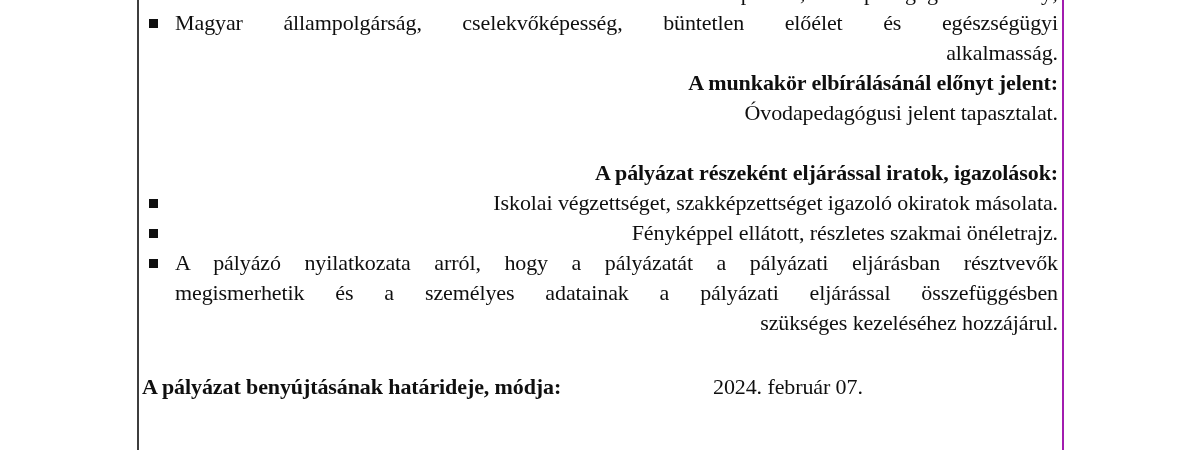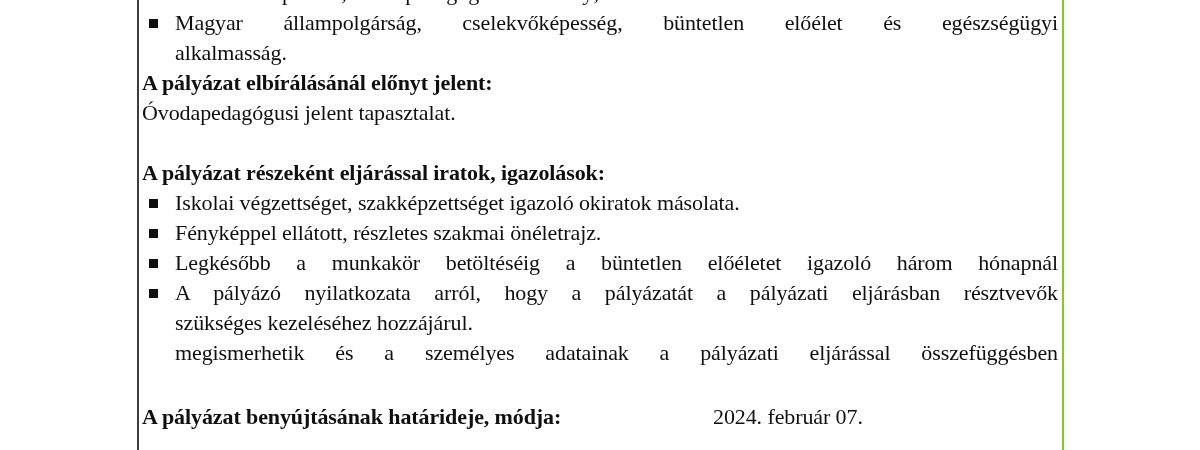--- a/index.html
+++ b/index.html
@@ -12,33 +12,33 @@
     overflow: hidden;
     font-family: "Liberation Serif", serif;
   }
   .panel {
     position: absolute;
     left: 137px;
     top: 0;
     width: 927px;
     height: 450px;
     border-left: 2px solid #3e3e3e;
-    border-right: 2px solid #84cc16;
+    border-right: 2px solid #a21caf;
     padding: 0 4px 0 3px;
     overflow: hidden;
     background: #ffffff;
   }
   .content {
     margin-top: -22px;
     font-size: 22px;
     line-height: 30px;
     color: #0f0f0f;
     letter-spacing: -0.1px;
   }
-  .ln { display: block; }
+  .ln { display: block; text-align: right; }
   .jl { text-align: justify; text-align-last: justify; }
   .h  { font-weight: bold; }
   .item { position: relative; padding-left: 33px; }
   .item .bullet {
     position: absolute;
     left: 7px;
     top: 11px;
     width: 9px;
     height: 9px;
     background: #0f0f0f;
@@ -66,48 +66,47 @@
 
         <span class="ln">Főiskolai képesítés, óvodapedagógusi szakirány;</span>
       </div>
 
       <div class="item">
         <span class="bullet"></span>
         <span class="ln jl">Magyar állampolgárság, cselekvőképesség, büntetlen előélet és egészségügyi</span>
         <span class="ln">alkalmasság.</span>
       </div>
 
-      <div class="ln h">A pályázat elbírálásánál előnyt jelent:</div>
+      <div class="ln h">A munkakör elbírálásánál előnyt jelent:</div>
 
       <div class="ln">Óvodapedagógusi jelent tapasztalat.</div>
 
       <div class="spacer"></div>
 
       <div class="ln h">A pályázat részeként eljárással iratok, igazolások:</div>
 
       <div class="item">
         <span class="bullet"></span>
         <span class="ln">Iskolai végzettséget, szakképzettséget igazoló okiratok másolata.</span>
       </div>
 
       <div class="item">
         <span class="bullet"></span>
         <span class="ln">Fényképpel ellátott, részletes szakmai önéletrajz.</span>
       </div>
 
       <div class="item">
         <span class="bullet"></span>
-        <span class="ln jl">Legkésőbb a munkakör betöltéséig a büntetlen előéletet igazoló három hónapnál</span>
       </div>
 
       <div class="item">
         <span class="bullet"></span>
         <span class="ln jl">A pályázó nyilatkozata arról, hogy a pályázatát a pályázati eljárásban résztvevők</span>
+        <span class="ln jl">megismerhetik és a személyes adatainak a pályázati eljárással összefüggésben</span>
         <span class="ln">szükséges kezeléséhez hozzájárul.</span>
-        <span class="ln jl">megismerhetik és a személyes adatainak a pályázati eljárással összefüggésben</span>
       </div>
 
       <div class="spacer"></div>
 
       <div class="deadline-row">
         <span class="h">A pályázat benyújtásának határideje, módja:</span>
         <span class="date">2024. február 07.</span>
       </div>
 
     </div>

